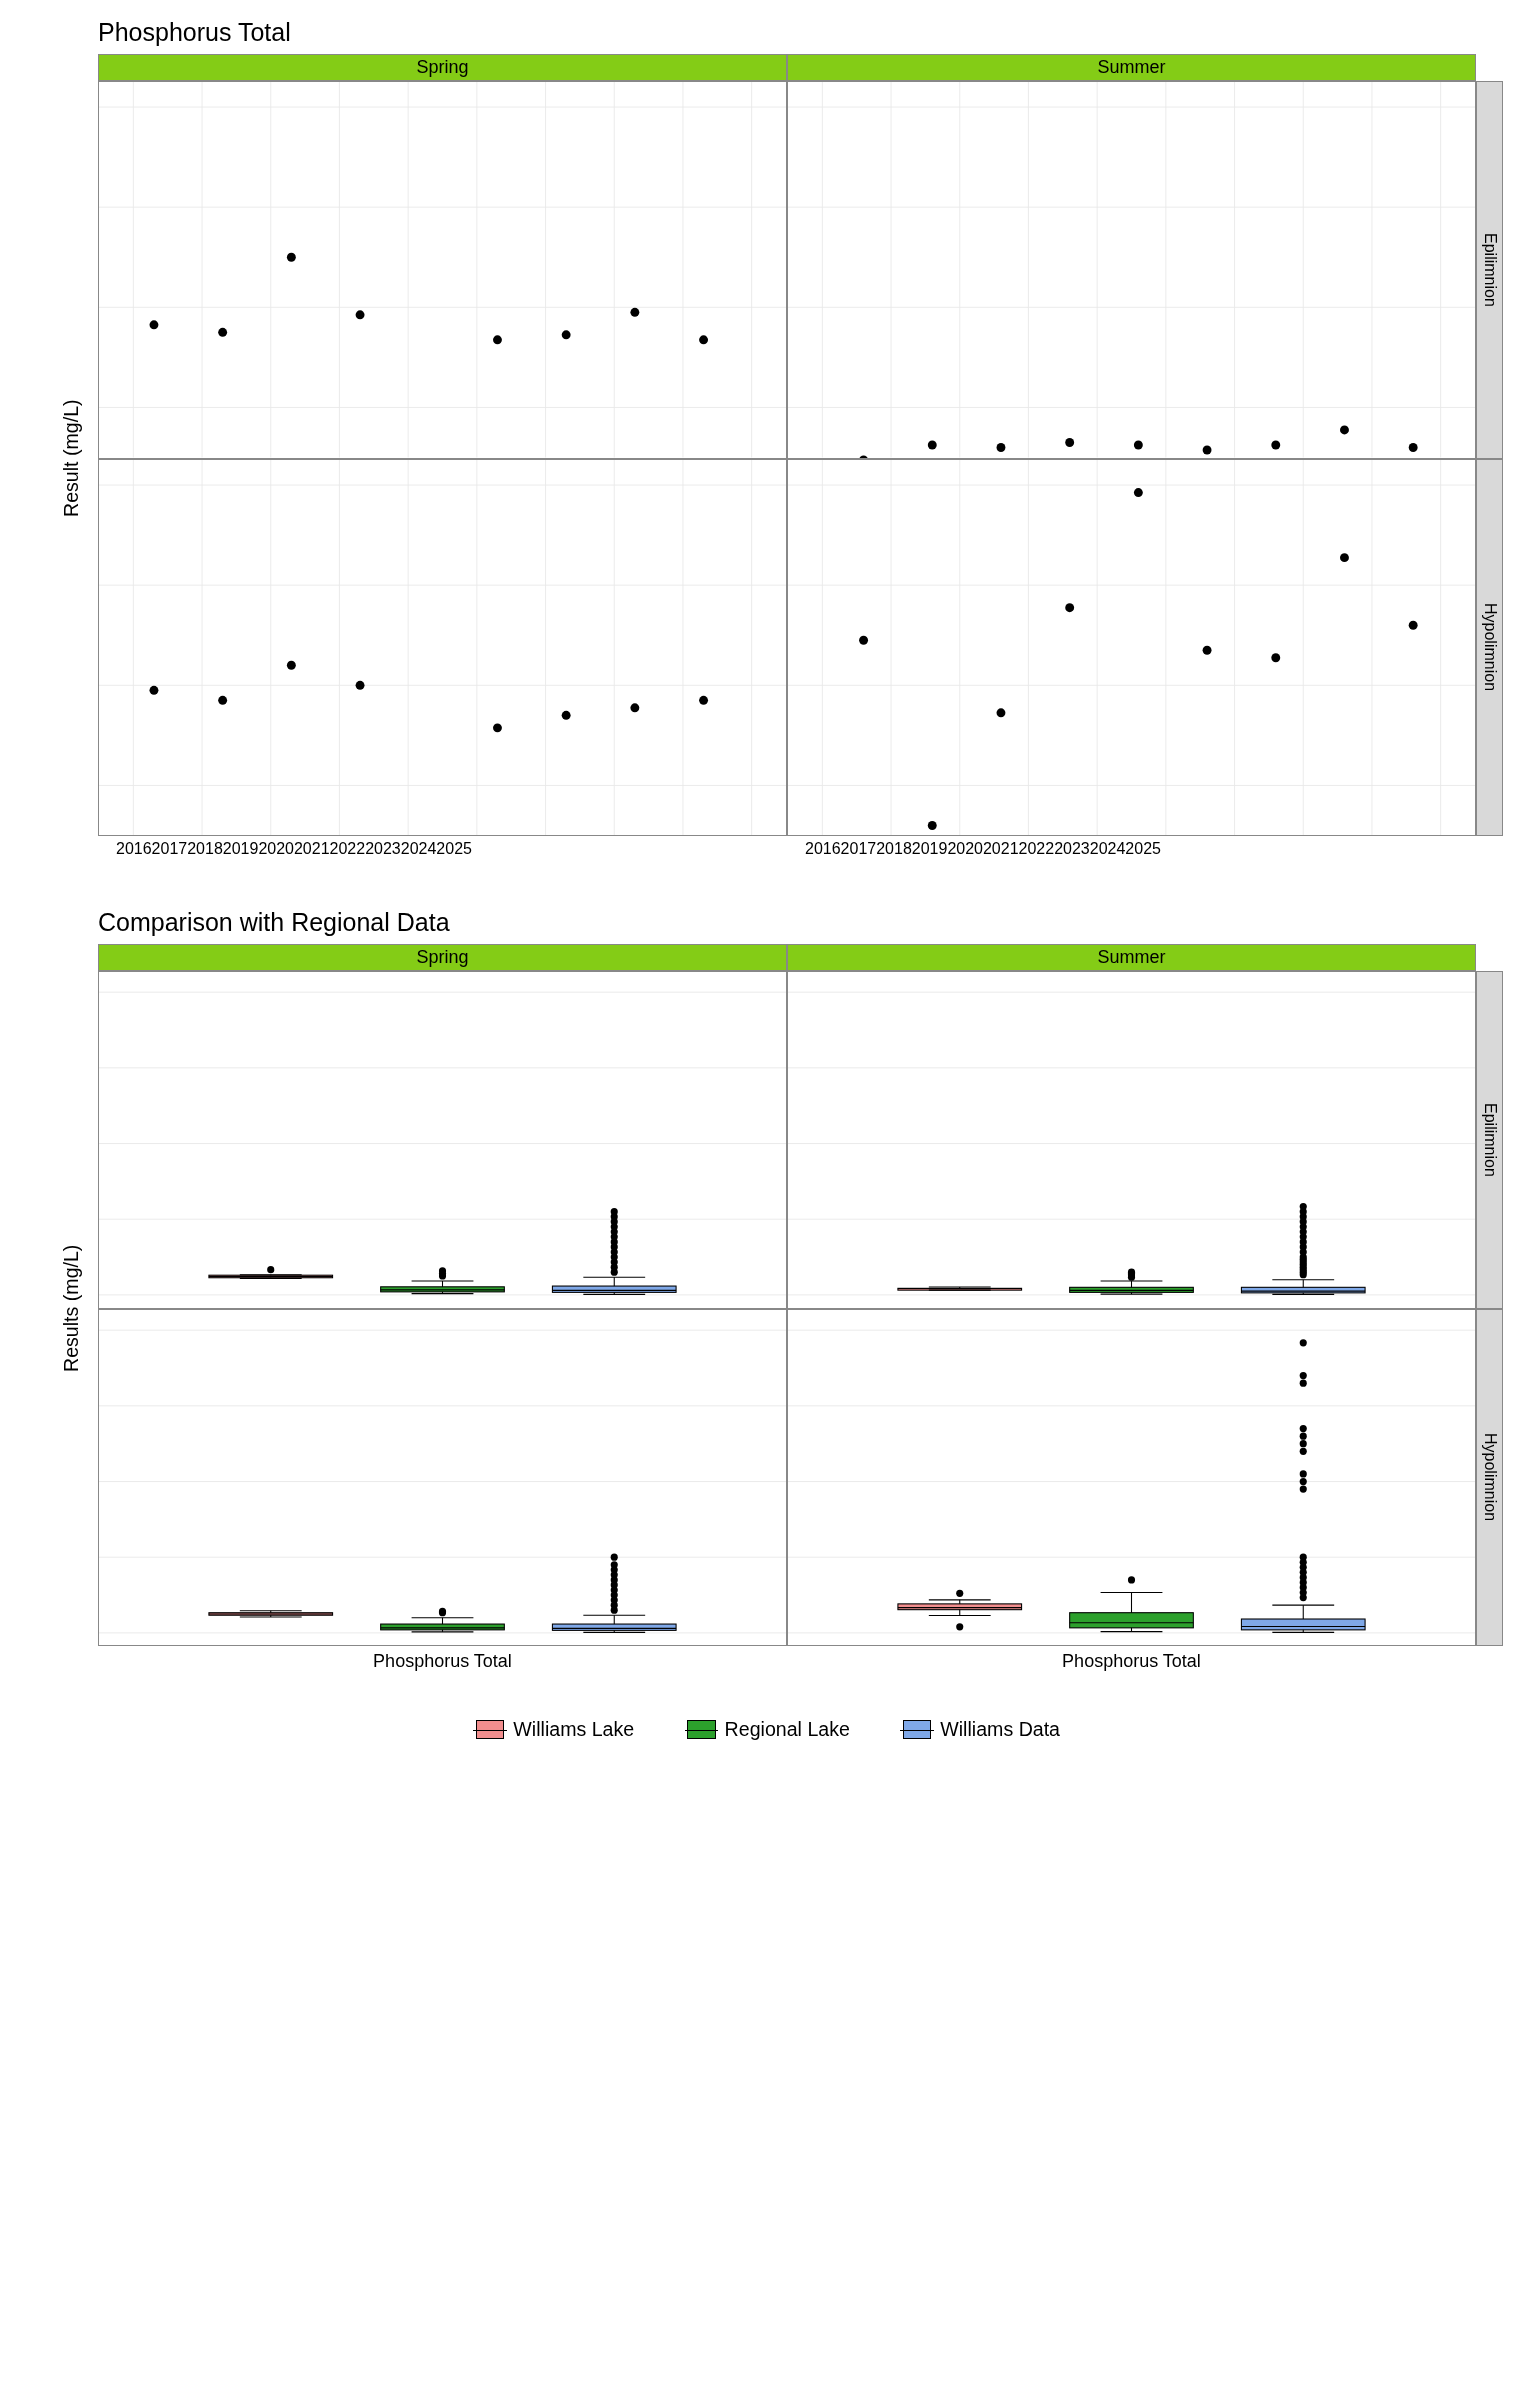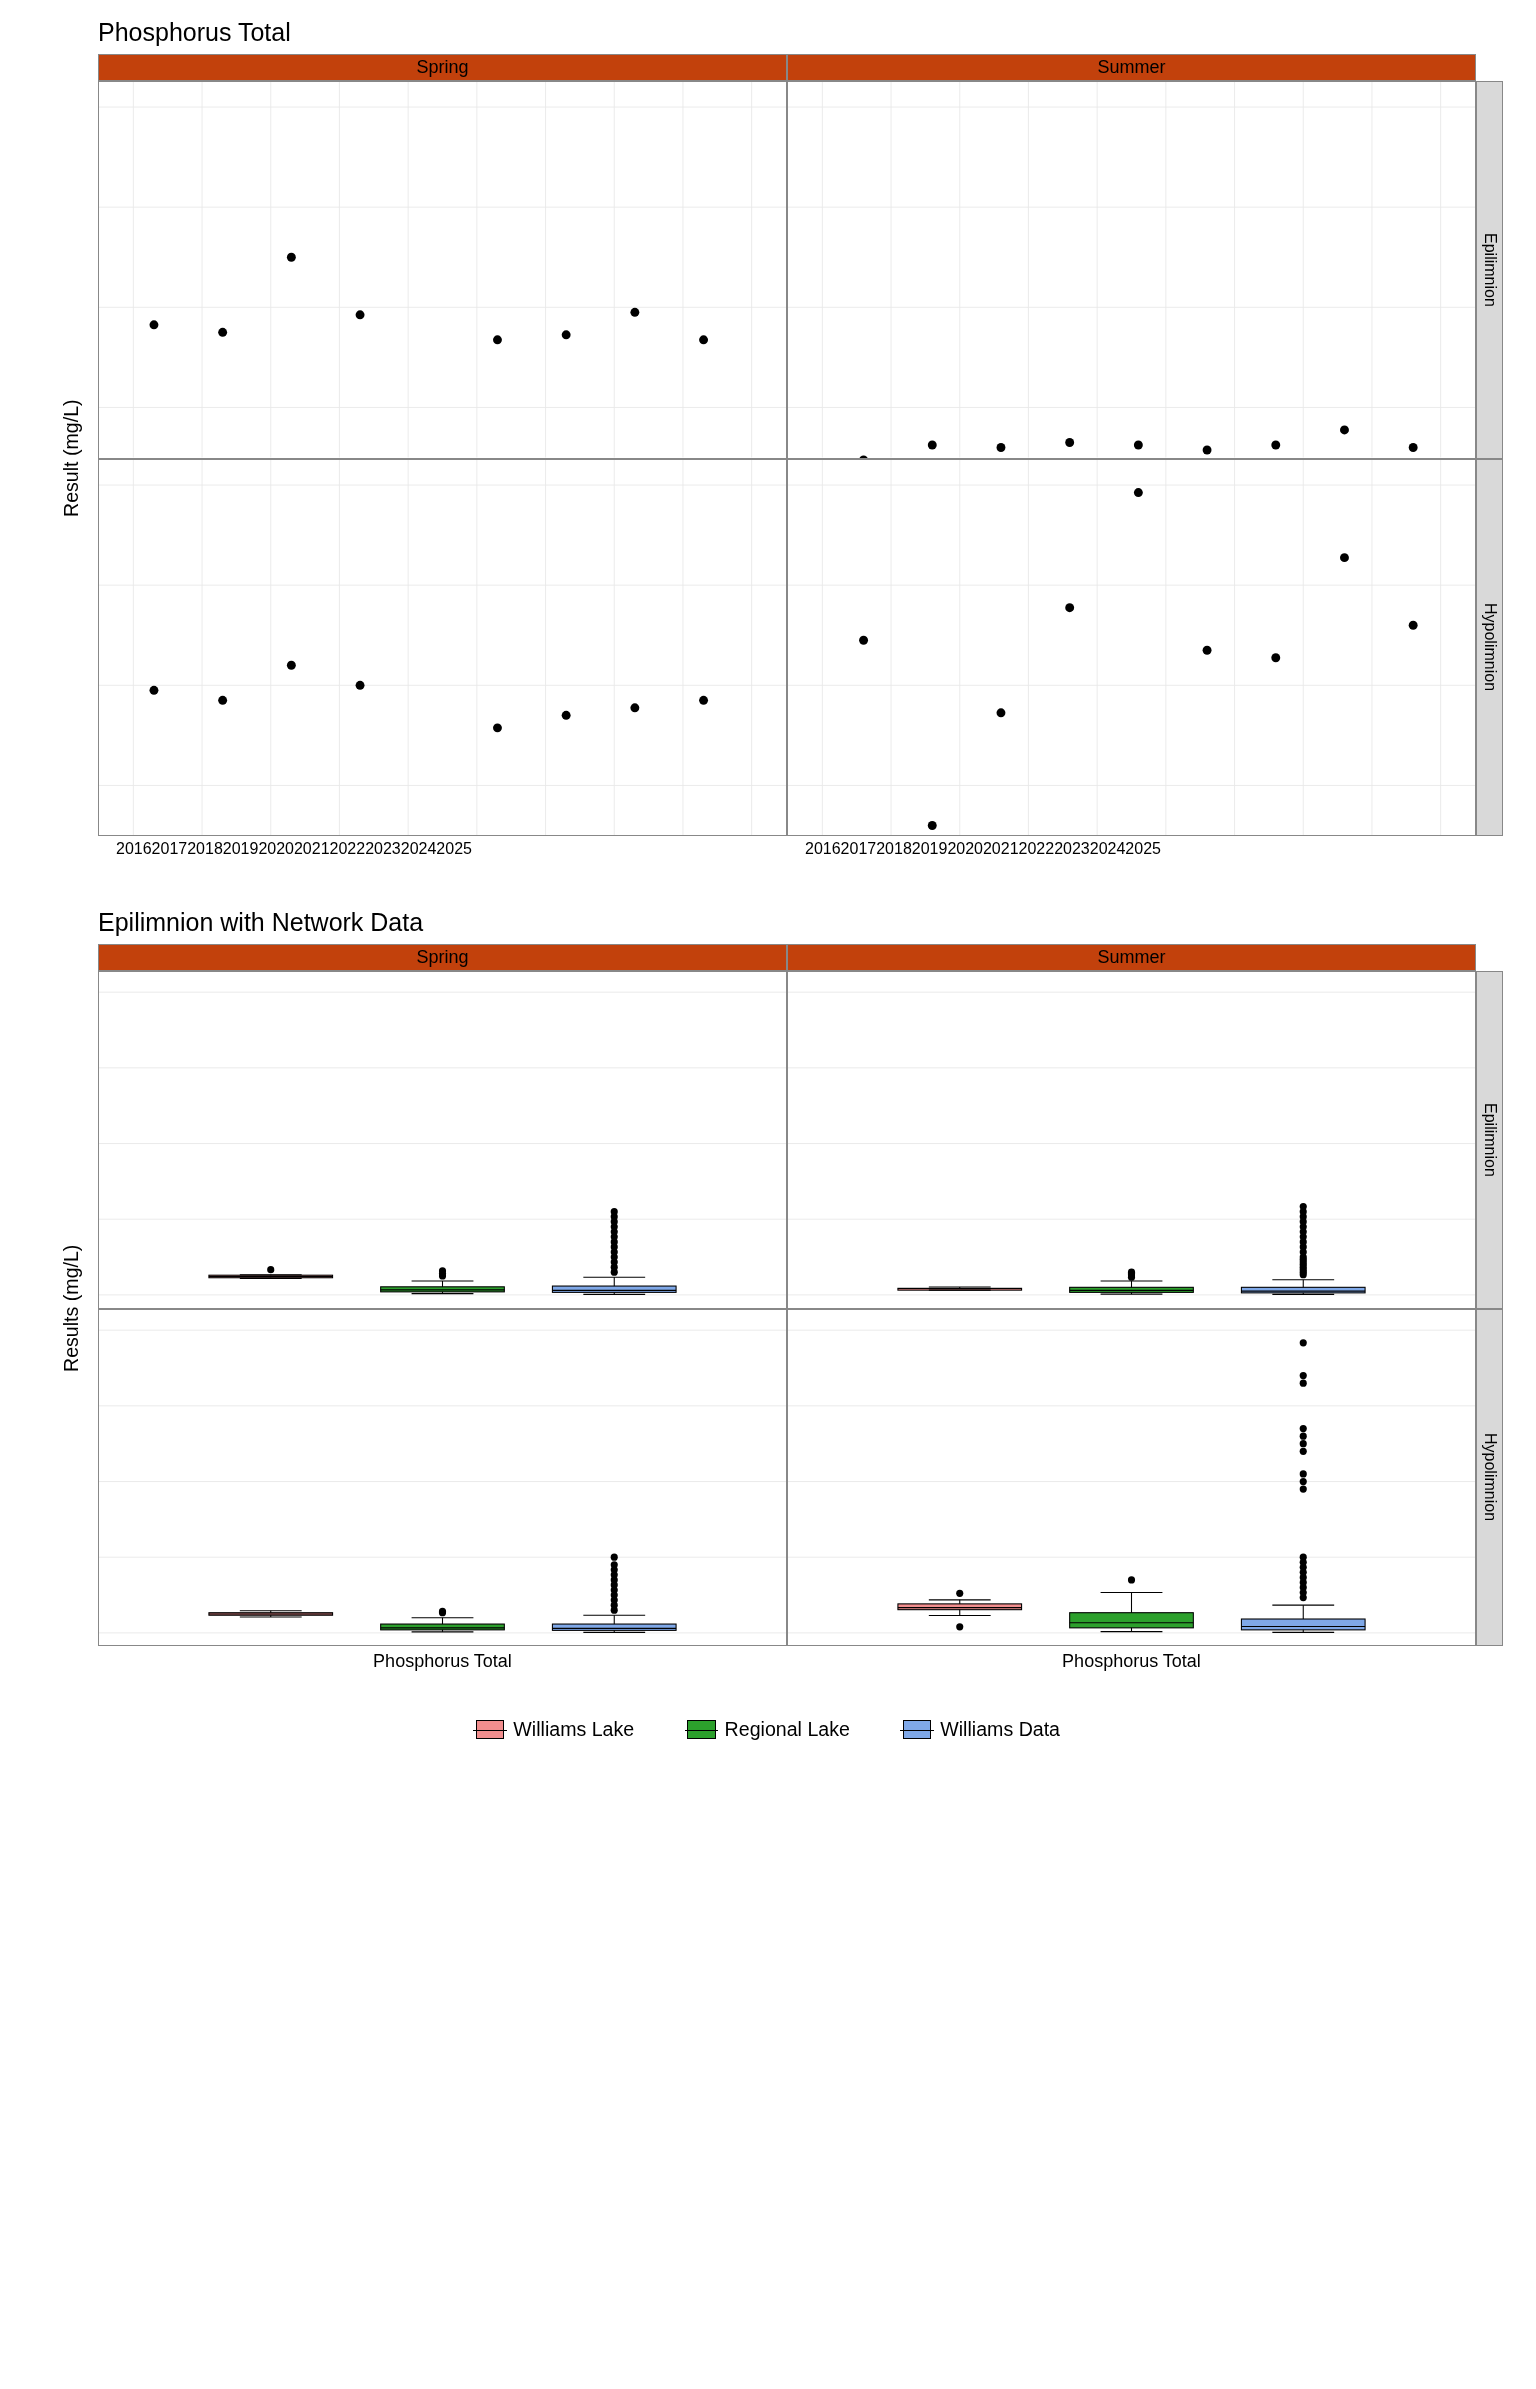--- a/index.html
+++ b/index.html
@@ -20,21 +20,21 @@
   .facet-grid {
     display: grid;
     grid-template-columns: 53px 1fr 1fr 27px;
     grid-template-rows: 27px 1fr 1fr 36px;
     width: 1458px;
     margin-left: 27px;
   }
   .facet-grid.tall { height: 818px; }
   .facet-grid.short { height: 738px; }
   .col-strip {
-    background: #c2410c;
+    background: #84cc16;
     border: 0.9px solid #888;
     display: flex;
     align-items: center;
     justify-content: center;
     font-size: 18px;
   }
   .row-strip {
     background: #d9d9d9;
     border: 0.9px solid #888;
     display: flex;
@@ -252,21 +252,21 @@
           <span>2022</span>
           <span>2023</span>
           <span>2024</span>
           <span>2025</span>
         </div>
     </div>
   </div>
 </div>
 
 <div class="chart-section">
-  <h2 class="chart-title">Epilimnion with Network Data</h2>
+  <h2 class="chart-title">Comparison with Regional Data</h2>
   <div class="facet-grid short">
     <div></div>
     <div class="col-strip">Spring</div>
     <div class="col-strip">Summer</div>
     <div></div>
 
     <div class="y-axis-label">Results (mg/L)</div>
 
     <div class="panel" id="b-se">
 

